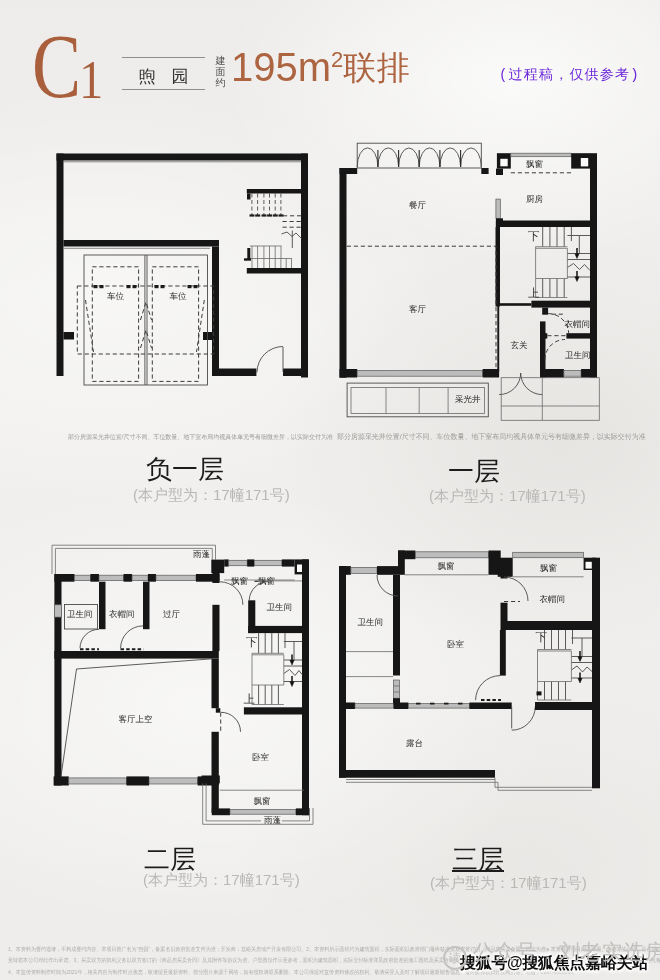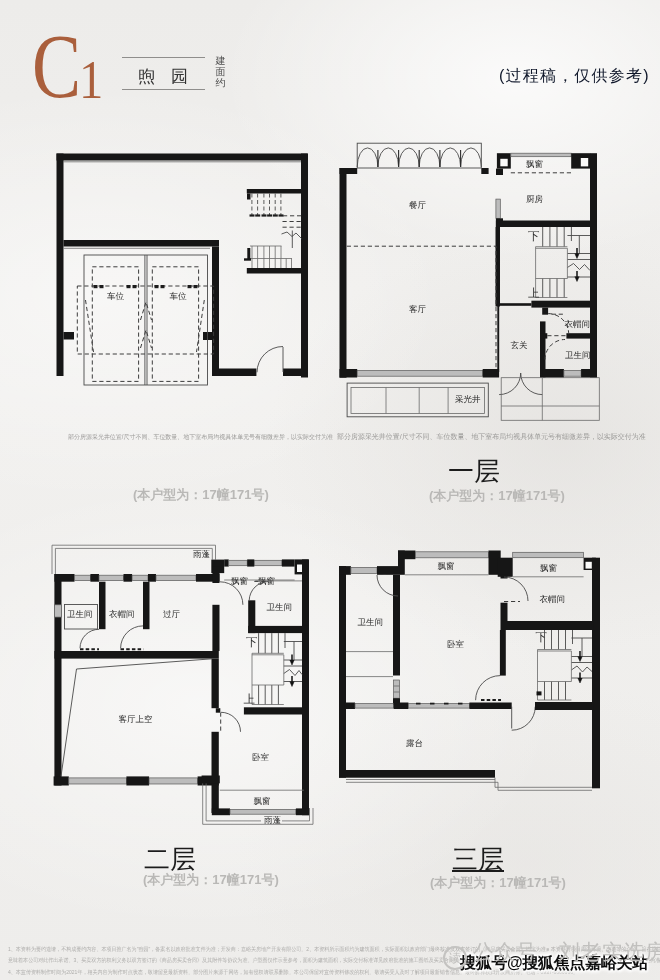--- a/index.html
+++ b/index.html
@@ -11,43 +11,46 @@
       radial-gradient(ellipse 420px 260px at 78% 8%, rgba(255,255,255,0.75), rgba(255,255,255,0) 70%),
       radial-gradient(ellipse 500px 300px at 15% 30%, rgba(255,255,255,0.5), rgba(255,255,255,0) 70%),
       radial-gradient(ellipse 420px 300px at 85% 45%, rgba(223,221,218,0.6), rgba(223,221,218,0) 70%),
       radial-gradient(ellipse 520px 320px at 30% 72%, rgba(255,255,255,0.55), rgba(255,255,255,0) 70%),
       radial-gradient(ellipse 420px 260px at 80% 88%, rgba(228,226,223,0.5), rgba(228,226,223,0) 70%),
       linear-gradient(180deg,#edecea 0%,#f1f0ee 40%,#eeedeb 100%);}
   .abs{position:absolute;}
   svg{display:block;overflow:visible;}
   svg text{font-family:"Liberation Sans", sans-serif;fill:#2d2d2d;}
   .ttl{position:absolute;color:#1c1c1c;font-size:26px;letter-spacing:0px;white-space:nowrap;}
-  .sub{position:absolute;color:#b9b8b6;font-size:13px;white-space:nowrap;font-weight:bold;}
+  .sub{position:absolute;color:#b9b8b6;font-size:15px;white-space:nowrap;}
   .disc{position:absolute;color:#9b9a98;font-size:6.3px;white-space:nowrap;transform:scale(0.95,1);transform-origin:left top;}
   .disc2{position:absolute;color:#9b9a98;font-size:7.2px;white-space:nowrap;transform:scale(0.97,1);transform-origin:left top;}
 </style>
 </head>
 <body>
 <div id="page">
 
 <div class="bg1"></div>
 
 <div class="abs" style="left:32px;top:24px;width:80px;height:82px;color:#aa5f3c;font-family:'Liberation Serif',serif;">
   <span style="position:absolute;left:0;top:0;font-size:92px;line-height:84px;transform:scale(0.8,1);transform-origin:left top;">C</span>
   <span style="position:absolute;left:47px;top:28px;font-size:54px;line-height:56px;transform:scale(0.9,1);transform-origin:left top;">1</span>
 </div>
 
 <div class="abs" style="left:122px;top:57px;width:83px;height:31px;border-top:1px solid #8f8e8c;border-bottom:1px solid #8f8e8c;">
-  <div style="position:absolute;left:0;top:7px;width:83px;font-size:17px;color:#323232;letter-spacing:16px;text-indent:16px;">煦园</div>
+  <div style="position:absolute;left:0;top:7px;width:83px;text-align:center;font-size:17px;color:#323232;letter-spacing:16px;text-indent:16px;">煦园</div>
 </div>
 
 <div class="abs" style="left:215px;top:56px;width:11px;height:34px;font-size:10px;line-height:10.8px;color:#4c4c4c;text-align:center;">建<br>面<br>约</div>
 
-
-<div class="abs" style="left:499px;top:66px;font-size:16px;color:#0f172a;letter-spacing:1.2px;">(过程稿，仅供参考)</div>
+<div class="abs" style="left:231px;top:45px;width:200px;height:50px;color:#ad6440;white-space:nowrap;">
+  <span style="font-size:40px;letter-spacing:0px;">195m</span><span style="font-size:22px;vertical-align:14px;">2</span><span style="font-size:33px;vertical-align:2px;letter-spacing:0.5px;">联排</span>
+</div>
+
+<div class="abs" style="left:499px;top:66px;font-size:14px;color:#6d28d9;letter-spacing:1.2px;font-family:Liberation Mono, monospace;">(过程稿，仅供参考)</div>
 
 <svg class="abs" style="left:40px;top:140px;" width="280" height="270" viewBox="40 140 280 270">
   <style>
     .w{fill:#161616;}
     .tl{stroke:#4a4a4a;stroke-width:0.9;fill:none;}
     .t2{stroke:#6a6a6a;stroke-width:0.8;fill:none;}
     .dd{stroke:#3c3c3c;stroke-width:1;fill:none;stroke-dasharray:4.2,2.8;}
     .win{fill:#bcbcbc;stroke:#5a5a5a;stroke-width:0.7;}
     .lbl{font-size:8.5px;fill:#2a2a2a;}
   </style>
@@ -728,20 +731,21 @@
   <g class="t2">
     <line x1="495" y1="787.3" x2="592" y2="787.3"></line>
     <line x1="498" y1="790.3" x2="592" y2="790.3"></line>
   </g>
 </svg>
 
 <div class="disc" style="left:68px;top:433px;">部分房源采光井位置/尺寸不同、车位数量、地下室布局均视具体单元号有细微差异，以实际交付为准</div>
 
 <div class="disc2" style="left:337px;top:432px;">部分房源采光井位置/尺寸不同、车位数量、地下室布局均视具体单元号有细微差异，以实际交付为准</div>
 
+<div class="ttl" style="left:146px;top:452px;">负一层</div>
 
 <div class="sub" style="left:133px;top:486px;">(本户型为：17幢171号)</div>
 
 <div class="ttl" style="left:448px;top:454px;">一层</div>
 
 <div class="sub" style="left:429px;top:487px;">(本户型为：17幢171号)</div>
 
 <div class="ttl" style="left:144px;top:842px;">二层</div>
 
 <div class="sub" style="left:143px;top:871px;">(本户型为：17幢171号)</div>

